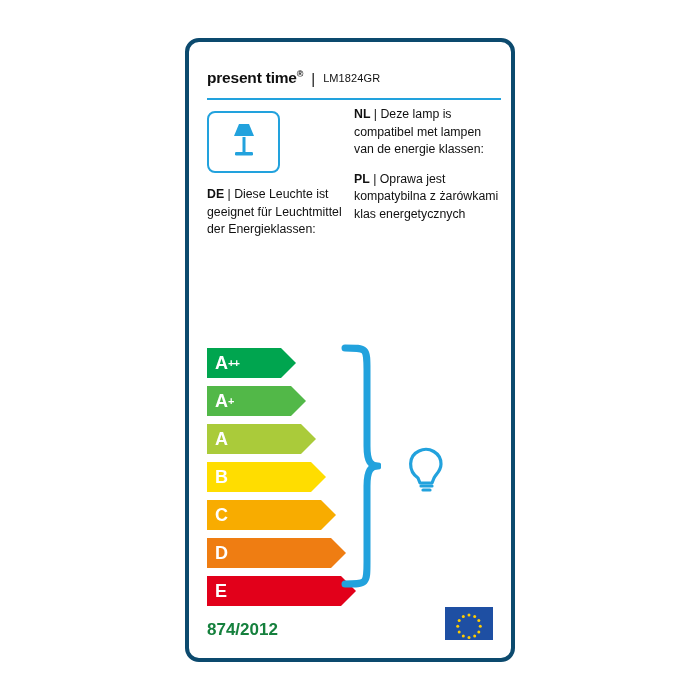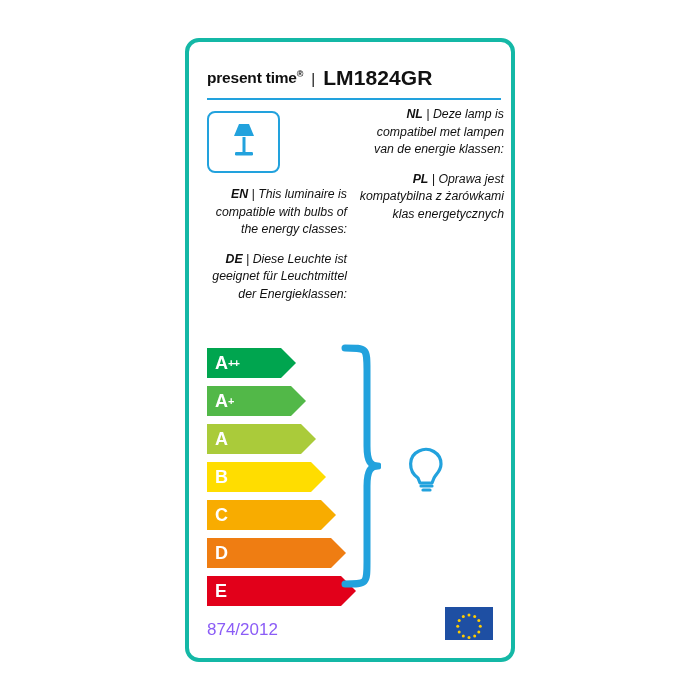--- a/index.html
+++ b/index.html
@@ -12,25 +12,24 @@
     background: #ffffff;
     font-family: "Liberation Sans", sans-serif;
     overflow: hidden;
   }
   .label-card {
     position: absolute;
     left: 185px;
     top: 38px;
     width: 330px;
     height: 624px;
-    border: 4px solid #14b8a6;
+    border: 4px solid #0c4a6e;
     border-radius: 14px;
     box-sizing: border-box;
     background: #ffffff;
-    text-align: right;
   }
   
   .header {
     position: absolute;
     left: 18px;
     top: 16px;
     width: 294px;
     height: 40px;
     display: flex;
     align-items: center;
@@ -45,22 +44,22 @@
   .brand sup {
     font-size: 9px;
     vertical-align: super;
     font-weight: bold;
   }
   .sep {
     font-size: 15px;
     color: #111111;
   }
   .model {
-    font-size: 21px;
-    font-weight: bold;
+    font-size: 11px;
+    font-weight: normal;
     color: #111111;
     letter-spacing: 0.1px;
   }
   .rule {
     position: absolute;
     left: 18px;
     top: 56px;
     width: 294px;
     height: 2px;
     background: #22a2dd;
@@ -81,21 +80,20 @@
     left: 50%;
     top: 50%;
     transform: translate(-50%, -50%);
   }
   
   .col {
     position: absolute;
     font-size: 12.3px;
     line-height: 17.6px;
     color: #111111;
-    font-style: italic;
   }
   .col b { font-weight: bold; }
   .col-left {
     left: 18px;
     top: 144px;
     width: 140px;
   }
   .col-right {
     left: 165px;
     top: 64px;
@@ -156,22 +154,22 @@
     top: 396px;
     width: 62px;
     height: 62px;
   }
   
   .footer-norm {
     position: absolute;
     left: 18px;
     bottom: 18px;
     font-size: 17px;
-    font-weight: normal;
-    color: #8b5cf6;
+    font-weight: bold;
+    color: #15803d;
   }
   .eu-flag {
     position: absolute;
     right: 18px;
     bottom: 18px;
     width: 48px;
     height: 33px;
     background: #1e4fa3;
     border-radius: 2px;
   }
@@ -193,23 +191,20 @@
     <span class="lamp-icon">
       <svg width="44" height="40" viewBox="0 0 44 40" aria-hidden="true">
         <path d="M12 16 L32 16 L27 4 L17 4 Z" fill="#22a2dd"></path>
         <rect x="20.5" y="17" width="3" height="15" fill="#22a2dd"></rect>
         <rect x="13" y="32" width="18" height="3.4" rx="1.2" fill="#22a2dd"></rect>
       </svg>
     </span>
   </div>
 
   <div class="col col-left">
-    <div class="blk">
-      <b>EN</b> | <span>This luminaire is compatible with bulbs of the energy classes:</span>
-    </div>
     <div class="blk">
       <b>DE</b> | <span>Diese Leuchte ist geeignet für Leuchtmittel der Energieklassen:</span>
     </div>
   </div>
 
   <div class="col col-right">
     <div class="blk">
       <b>NL</b> | <span>Deze lamp is compatibel met lampen van de energie klassen:</span>
     </div>
     <div class="blk">

